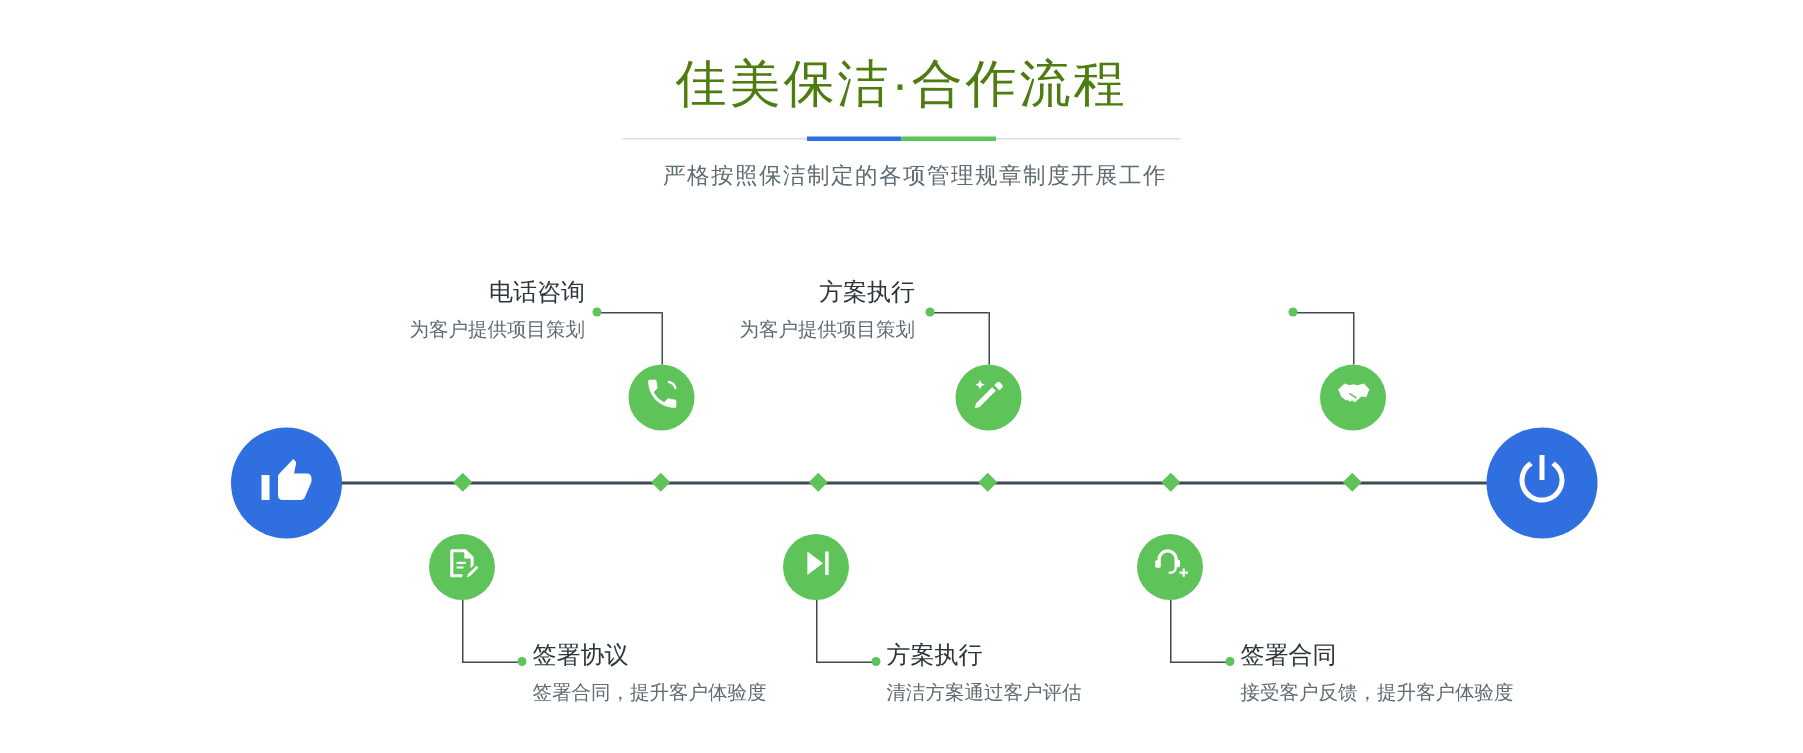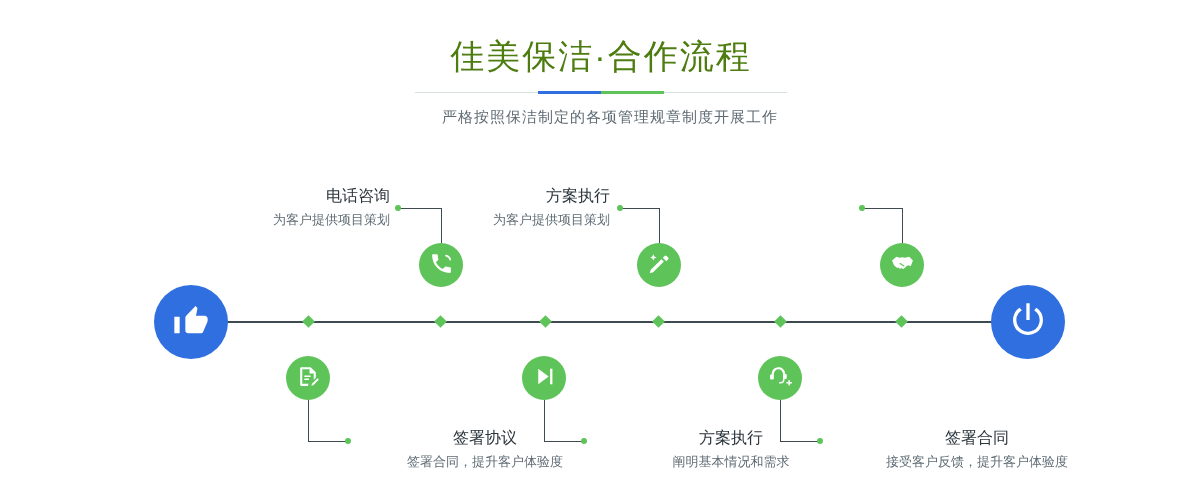--- a/index.html
+++ b/index.html
@@ -112,21 +112,21 @@
     line-height:20px;
     color:#2b353c;
   }
   .label .desc{
     font-size:13px;
     line-height:19px;
     color:#5f6b73;
     margin-top:4px;
   }
   .label.above{text-align:right;}
-  .label.below{text-align:center;}
+  .label.below{text-align:left;}
 </style>
 </head>
 <body>
 
 <div class="header">
   <div class="title">佳美保洁·合作流程</div>
   <div class="divider-wrap">
     <div class="divider-base"></div>
     <div class="divider-accent">
       <div class="seg1"></div>
@@ -220,21 +220,21 @@
         <path d="M6 4.5 16 12 6 19.5V4.5z"></path>
         <path d="M17.4 4.5h2.2v15h-2.2v-15z"></path>
       </svg>
     </span>
   </div>
   <div class="conn v" style="left:544px;top:400px;height:42px"></div>
   <div class="conn h" style="left:544px;top:441px;width:40px"></div>
   <div class="dot" style="left:581px;top:438px"></div>
   <div class="label below" style="left:591px;top:428px;width:280px">
     <div class="lead">方案执行</div>
-    <div class="desc">阐明基本情况和需求</div>
+    <div class="desc">清洁方案通过客户评估</div>
   </div>
 
   <div class="step-icon" style="left:880px;top:243px">
     <span>
       <svg viewBox="0 0 24 24" aria-hidden="true">
         <path d="M2 9.2 6.2 5.4l3.1 1.1 2.4-.6 2.6.7 4.1-1.1L22 9.1l-2 5.2-3.1-.6-3.5 3.2c-.5.5-1.2.5-1.7 0l-.7-.7-.6.5c-.5.4-1.2.4-1.6-.1l-.7-.8-.4.2c-.6.3-1.3.1-1.6-.5L4 13.9 2 9.2z"></path>
         <path d="M9.3 11.8c1.4 1 2.9 2 4.4 2.9" stroke="#5ec45a" stroke-width="1" fill="none"></path>
       </svg>
     </span>
   </div>

